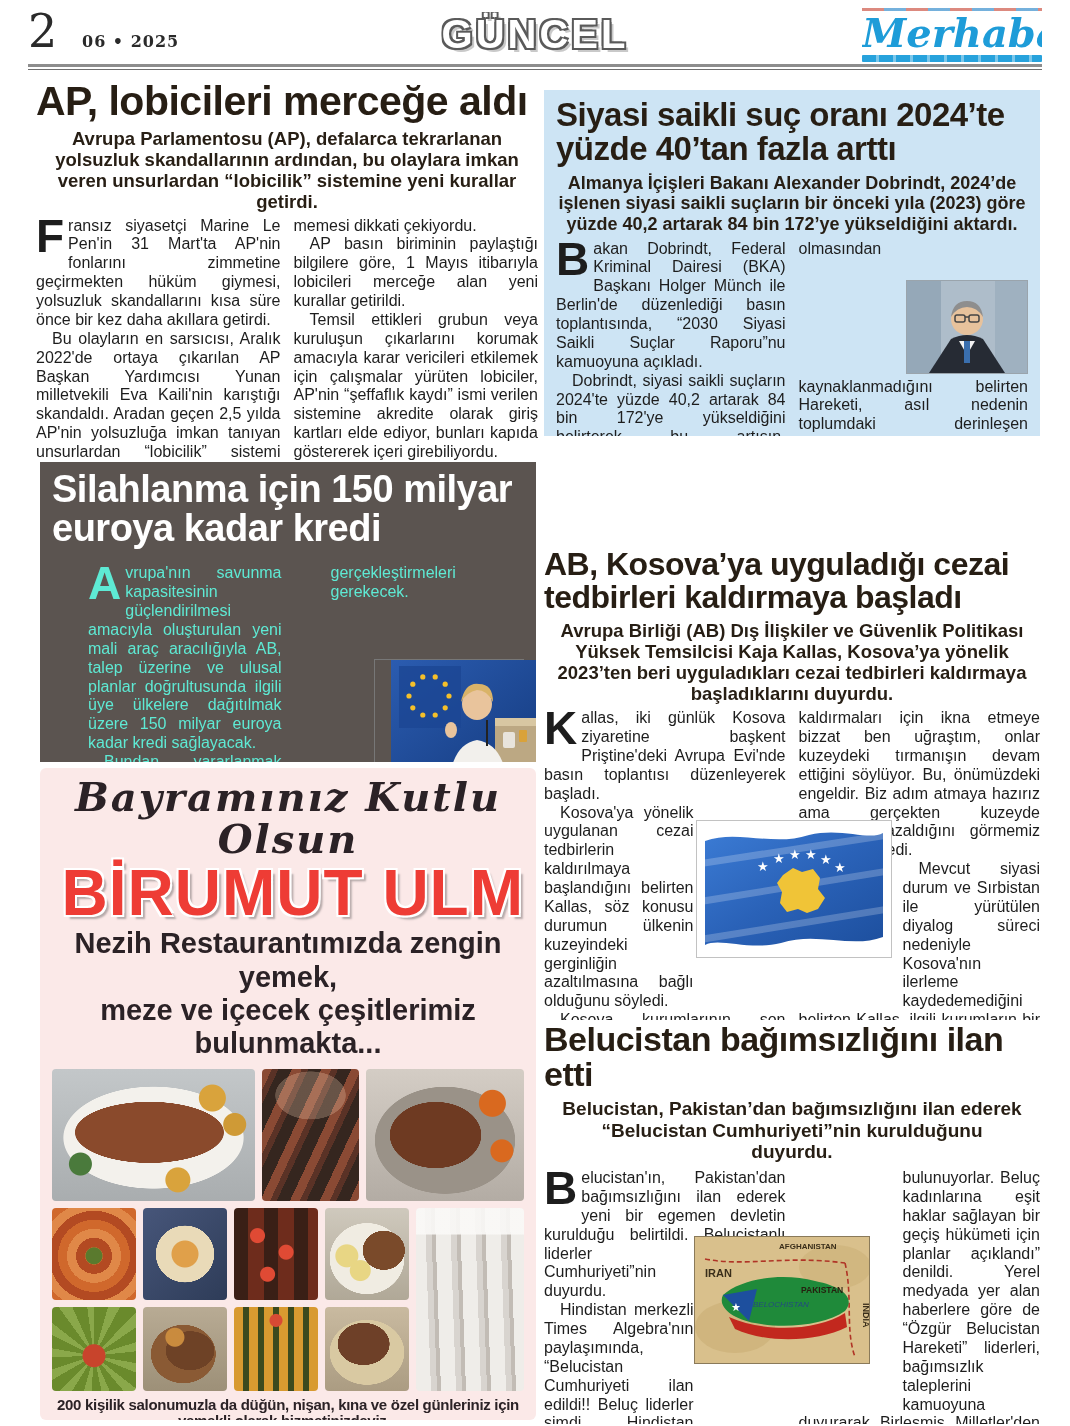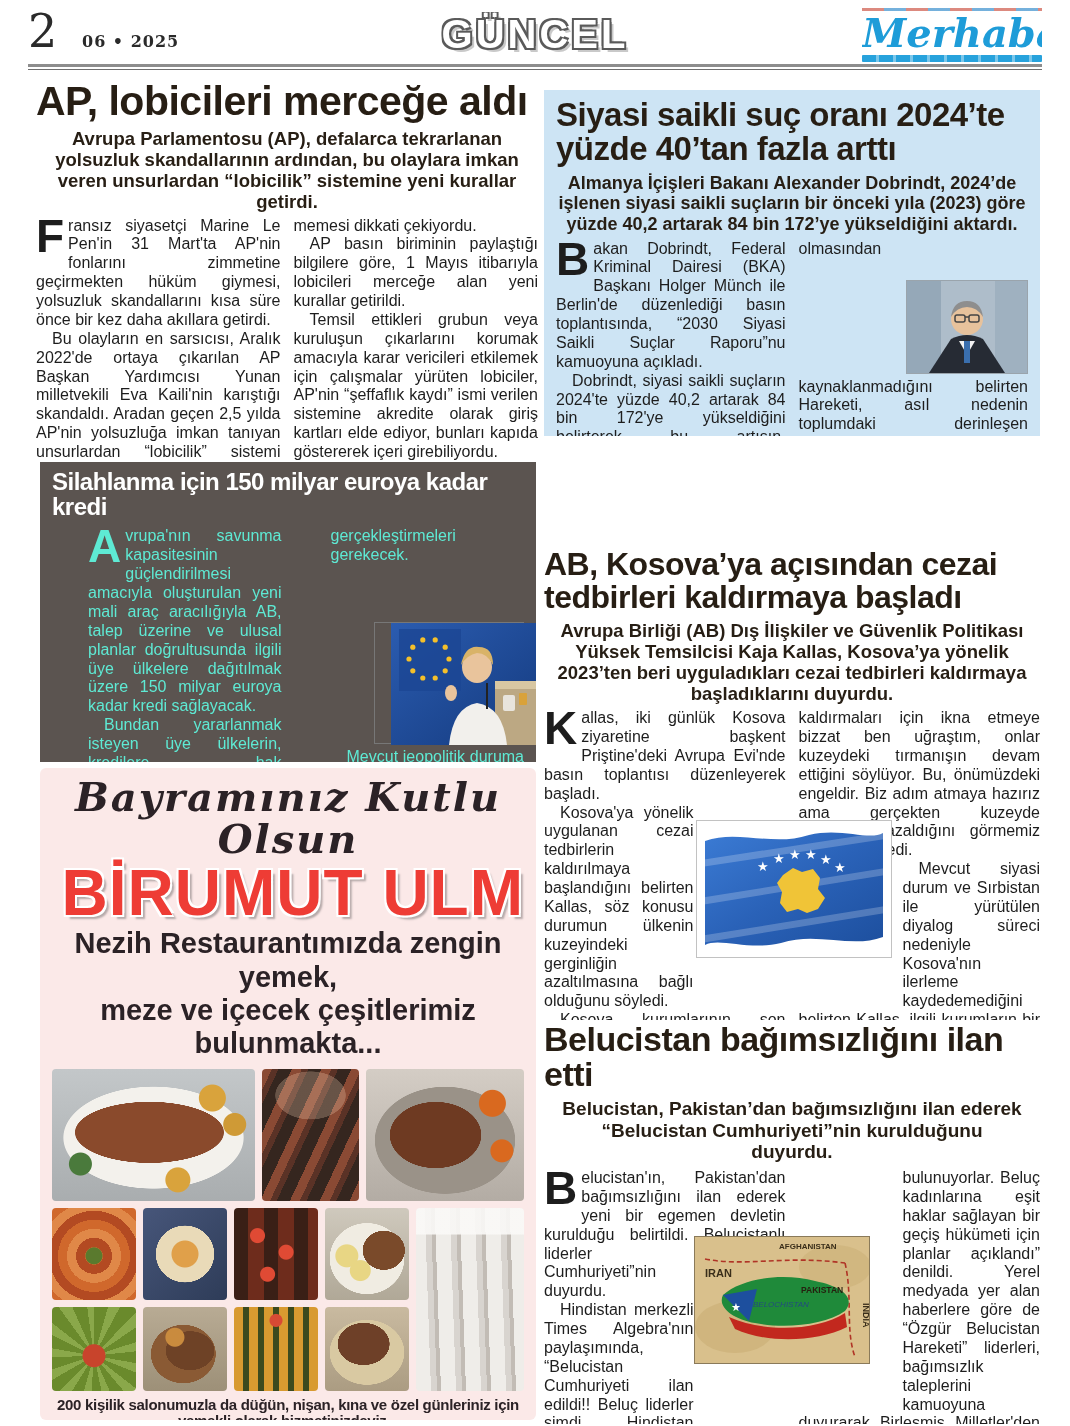--- a/index.html
+++ b/index.html
@@ -138,21 +138,21 @@
     <div class="col">
       <p class="body">memesi dikkati çekiyordu.</p>
       <p class="body ind">AP basın biriminin paylaştığı bilgilere göre, 1 Mayıs itibarıyla lobicileri merceğe alan yeni kurallar getirildi.</p>
       <p class="body ind">Temsil ettikleri grubun veya kuruluşun çıkarlarını korumak amacıyla karar vericileri etkilemek için çalışmalar yürüten lobiciler, AP'nin “şeffaflık kaydı” ismi verilen sistemine akredite olarak giriş kartları elde ediyor, bunları kapıda göstererek içeri girebiliyordu.</p>
 
     </div>
   </div>
 </div>
 
 <div id="art-safe" class="abs">
-  <div class="headline" style="font-size:24px;margin-bottom:8px;">Silahlanma için 150 milyar euroya kadar kredi</div>
+  <div class="headline" style="font-size:38px;margin-bottom:16px;">Silahlanma için 150 milyar euroya kadar kredi</div>
   <div class="cols">
     <div class="col">
       <p class="body dc">Avrupa'nın savunma kapasitesinin güçlendirilmesi amacıyla oluşturulan yeni mali araç aracılığıyla AB, talep üzerine ve ulusal planlar doğrultusunda ilgili üye ülkelere dağıtılmak üzere 150 milyar euroya kadar kredi sağlayacak.</p>
       <p class="body ind">Bundan yararlanmak isteyen üye ülkelerin, kredilere hak kazanabilmeleri için prensip olarak en az iki katılımcı ülkeyi kapsayan ortak satın alımlar</p>
     </div>
     <div class="col">
       <p class="body">gerçekleştirmeleri gerekecek.</p>
       <p class="body ind">
         <span class="ph-vdl" style="display:block;">
           <svg width="150" height="122" viewBox="0 0 150 122">
@@ -249,21 +249,21 @@
         </span>
         <span>olmasından kaynaklanmadığını belirten Hareketi, asıl nedenin toplumdaki derinleşen kutuplaşma olduğunu vurgulayarak bu durumun, yeni hükümetin güvenlik önlemlerini hızla hayata geçirmesi gerektiğini gösterdiğini ifade etti.</span>
       </p>
       <p class="body ind">Aşırı sağ kaynaklı suçlarda ciddi artış yaşandığını vurgulayan Dobrindt, bu tehdit karşısında kararlı şekilde mücadeleyi sürdüreceklerini ifade etti.</p>
 
     </div>
   </div>
 </div>
 
 <div id="art-kosovo" class="abs">
-  <div class="headline" style="font-size:32px;">AB, Kosova’ya açısından cezai tedbirleri kaldırmaya başladı</div>
+  <div class="headline" style="font-size:32px;">AB, Kosova’ya uyguladığı cezai tedbirleri kaldırmaya başladı</div>
   <div class="deck" style="font-size:18.5px;margin:6px 0 5px;">Avrupa Birliği (AB) Dış İlişkiler ve Güvenlik Politikası Yüksek Temsilcisi Kaja Kallas, Kosova’ya yönelik 2023’ten beri uyguladıkları cezai tedbirleri kaldırmaya başladıklarını duyurdu.</div>
   <div class="cols">
     <div class="col">
       <p class="body dc">Kallas, iki günlük Kosova ziyaretine başkent Priştine'deki Avrupa Evi'nde basın toplantısı düzenleyerek başladı.</p>
       <p class="body ind">
         <span class="spacer-r" style="width:92px;height:134px;margin-top:44px;"></span>
         <span>Kosova'ya yönelik uygulanan cezai tedbirlerin kaldırılmaya başlandığını belirten Kallas, söz konusu durumun ülkenin kuzeyindeki gerginliğin azaltılmasına bağlı olduğunu söyledi.</span>
       </p>
       <p class="body ind">Kosova kurumlarının son dönemde kuzeydeki Sırbistan kurumlarına ait ofisleri kapatmasının gerginliğin azalmasına hizmet etmediğini dile getiren Kallas, “AB üyesi ülkeleri tedbirleri</p>
     </div>

